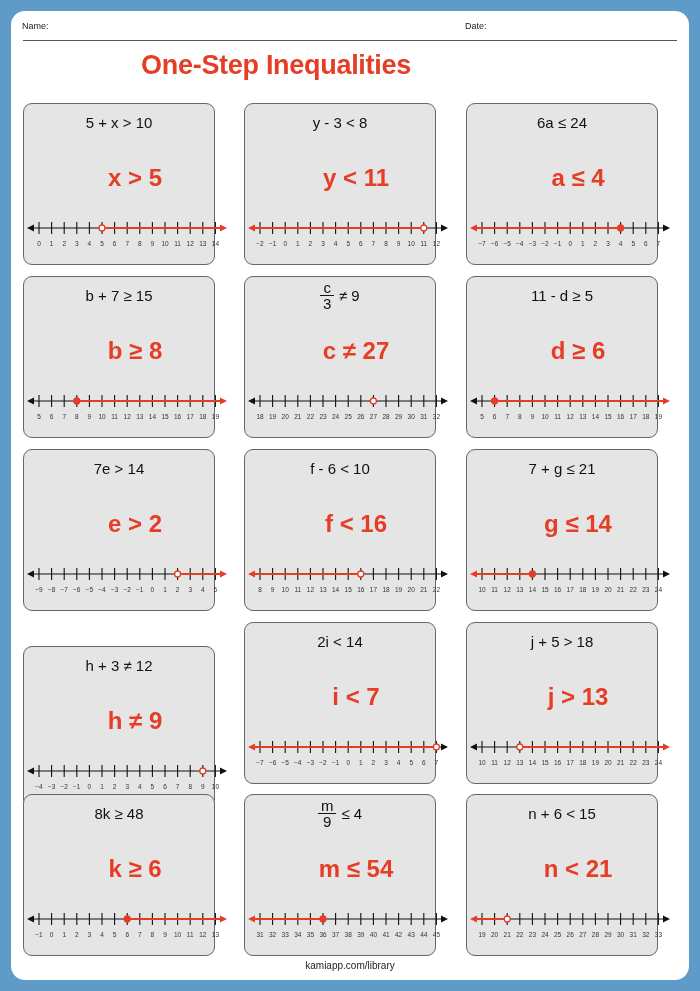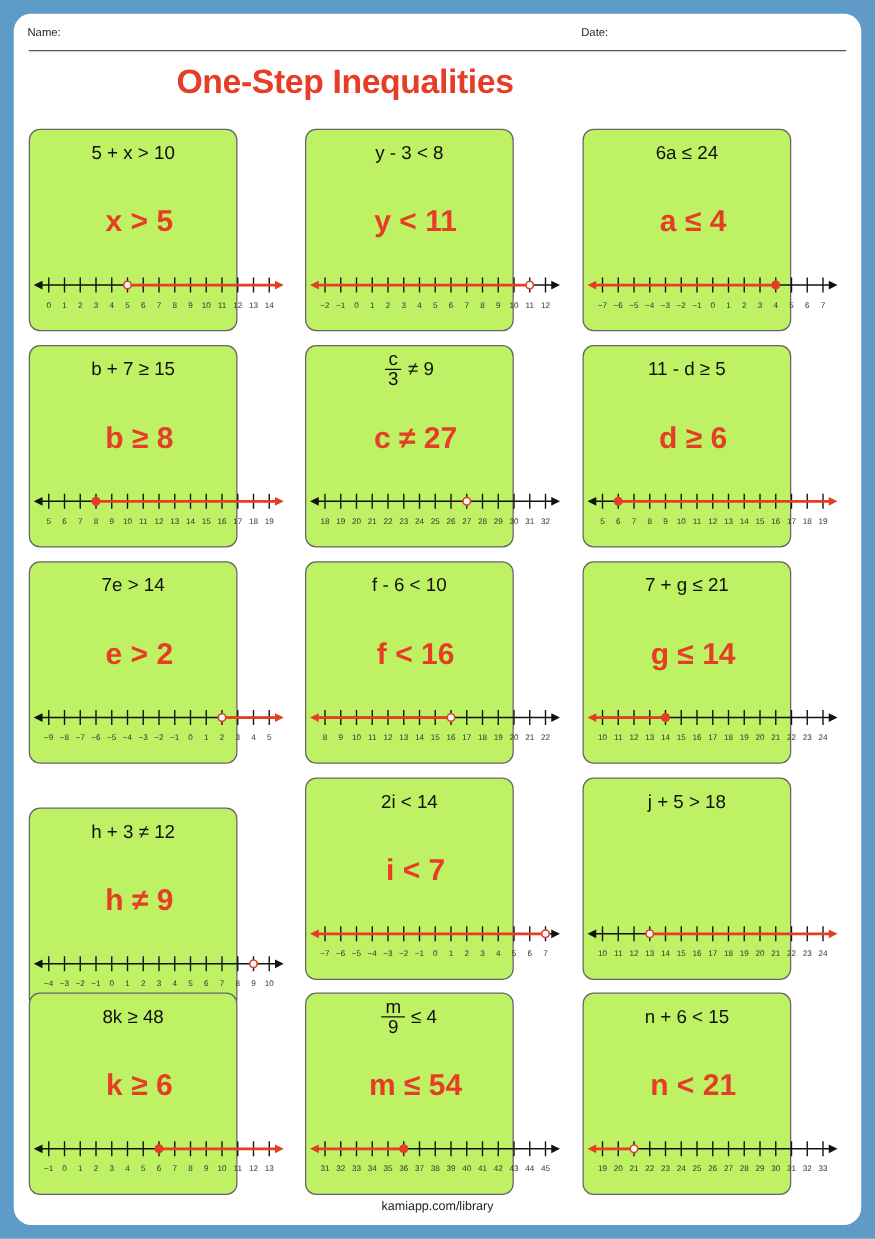--- a/index.html
+++ b/index.html
@@ -12,35 +12,35 @@
     background:#ffffff; border-radius:14px;
   }
   .hdr-name { position:absolute; left:22px; top:21px; font-size:9px; color:#222; }
   .hdr-date { position:absolute; left:465px; top:21px; font-size:9px; color:#222; }
   .hdr-line { position:absolute; left:23px; top:40px; width:654px; height:1px; background:#555; }
   .title {
     position:absolute; left:0; top:50px; width:552px; text-align:center;
     font-size:27px; font-weight:bold; color:#e53d26; letter-spacing:-0.3px;
   }
   .card {
-    position:absolute; width:167px; height:162px; border:1px solid #666; border-radius:9px;
-    background:#bef264; box-sizing:border-box;
+    position:absolute; width:192px; height:162px; border:1px solid #666; border-radius:9px;
+    background:#e5e5e5; box-sizing:border-box;
   }
   .problem {
     position:absolute; left:0; top:10px; width:100%; text-align:center;
     font-size:15px; color:#111;
   }
   .frac-wrap {
     position:absolute; left:0; top:3px; width:100%; display:flex; justify-content:center; align-items:center;
     font-size:15px; color:#111;
   }
   .frac { display:inline-flex; flex-direction:column; align-items:center; margin-right:5px; line-height:15px; }
   .frac .num { border-bottom:1.5px solid #111; padding:0 3px; }
   .answer {
-    position:absolute; left:5px; top:60px; width:100%; text-align:center;
+    position:absolute; left:16px; top:60px; width:100%; text-align:center;
     font-size:24px; font-weight:bold; color:#e53d26;
   }
   svg.nl { position:absolute; left:0; top:110px; }
   .footer { position:absolute; left:0; top:960px; width:700px; text-align:center; font-size:10px; color:#222; }
 </style>
 </head>
 <body>
 
 <div class="sheet"></div>
 <div class="hdr-name">Name:</div>
@@ -499,20 +499,21 @@
         <line x1="191.4" x2="191.4" y1="8" y2="20" stroke="#111" stroke-width="1.1"></line>
         <text x="191.4" y="32" text-anchor="middle" font-size="6.5" fill="#333" font-family="Liberation Sans, sans-serif">7</text>
         <line x1="8" x2="191.4" y1="14" y2="14" stroke="#e53d26" stroke-width="2.2"></line>
         <polygon points="3,14 10,10.5 10,17.5" fill="#e53d26"></polygon>
         <polygon points="203,14 196,10.5 196,17.5" fill="#111"></polygon>
         <circle cx="191.4" cy="14" r="3" stroke="#e53d26" stroke-width="1.3" fill="#fff"></circle>
       </svg>
     </div>
     <div class="card" style="left: 466px; top: 622px;">
       <div class="problem">j + 5 &gt; 18</div>
+      <div class="answer">j &gt; 13</div>
       <svg class="nl" width="206" height="40">
         <line x1="8" x2="198" y1="14" y2="14" stroke="#111" stroke-width="1.2"></line>
         <line x1="15" x2="15" y1="8" y2="20" stroke="#111" stroke-width="1.1"></line>
         <text x="15" y="32" text-anchor="middle" font-size="6.5" fill="#333" font-family="Liberation Sans, sans-serif">10</text>
         <line x1="27.6" x2="27.6" y1="8" y2="20" stroke="#111" stroke-width="1.1"></line>
         <text x="27.6" y="32" text-anchor="middle" font-size="6.5" fill="#333" font-family="Liberation Sans, sans-serif">11</text>
         <line x1="40.2" x2="40.2" y1="8" y2="20" stroke="#111" stroke-width="1.1"></line>
         <text x="40.2" y="32" text-anchor="middle" font-size="6.5" fill="#333" font-family="Liberation Sans, sans-serif">12</text>
         <line x1="52.8" x2="52.8" y1="8" y2="20" stroke="#111" stroke-width="1.1"></line>
         <text x="52.8" y="32" text-anchor="middle" font-size="6.5" fill="#333" font-family="Liberation Sans, sans-serif">13</text>

